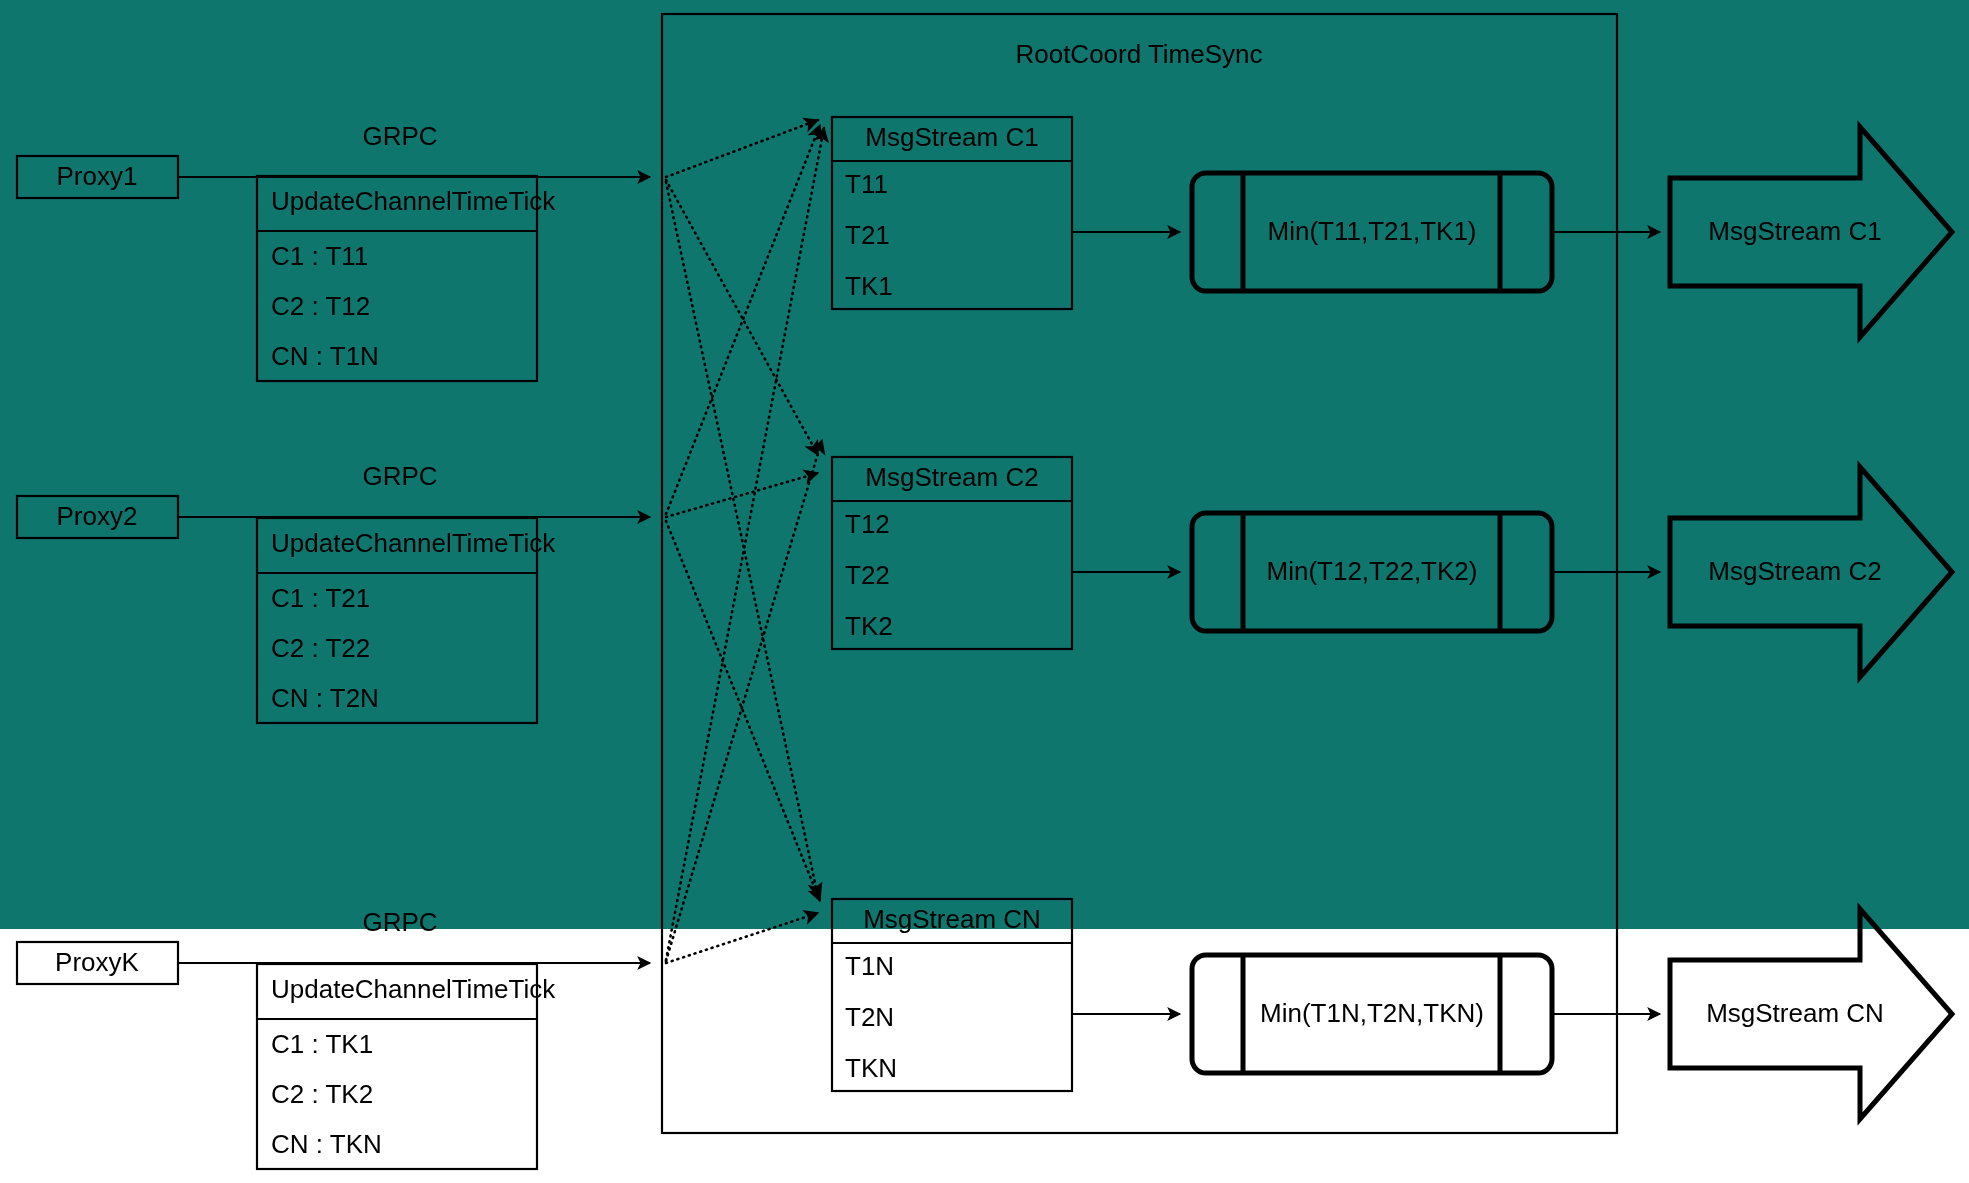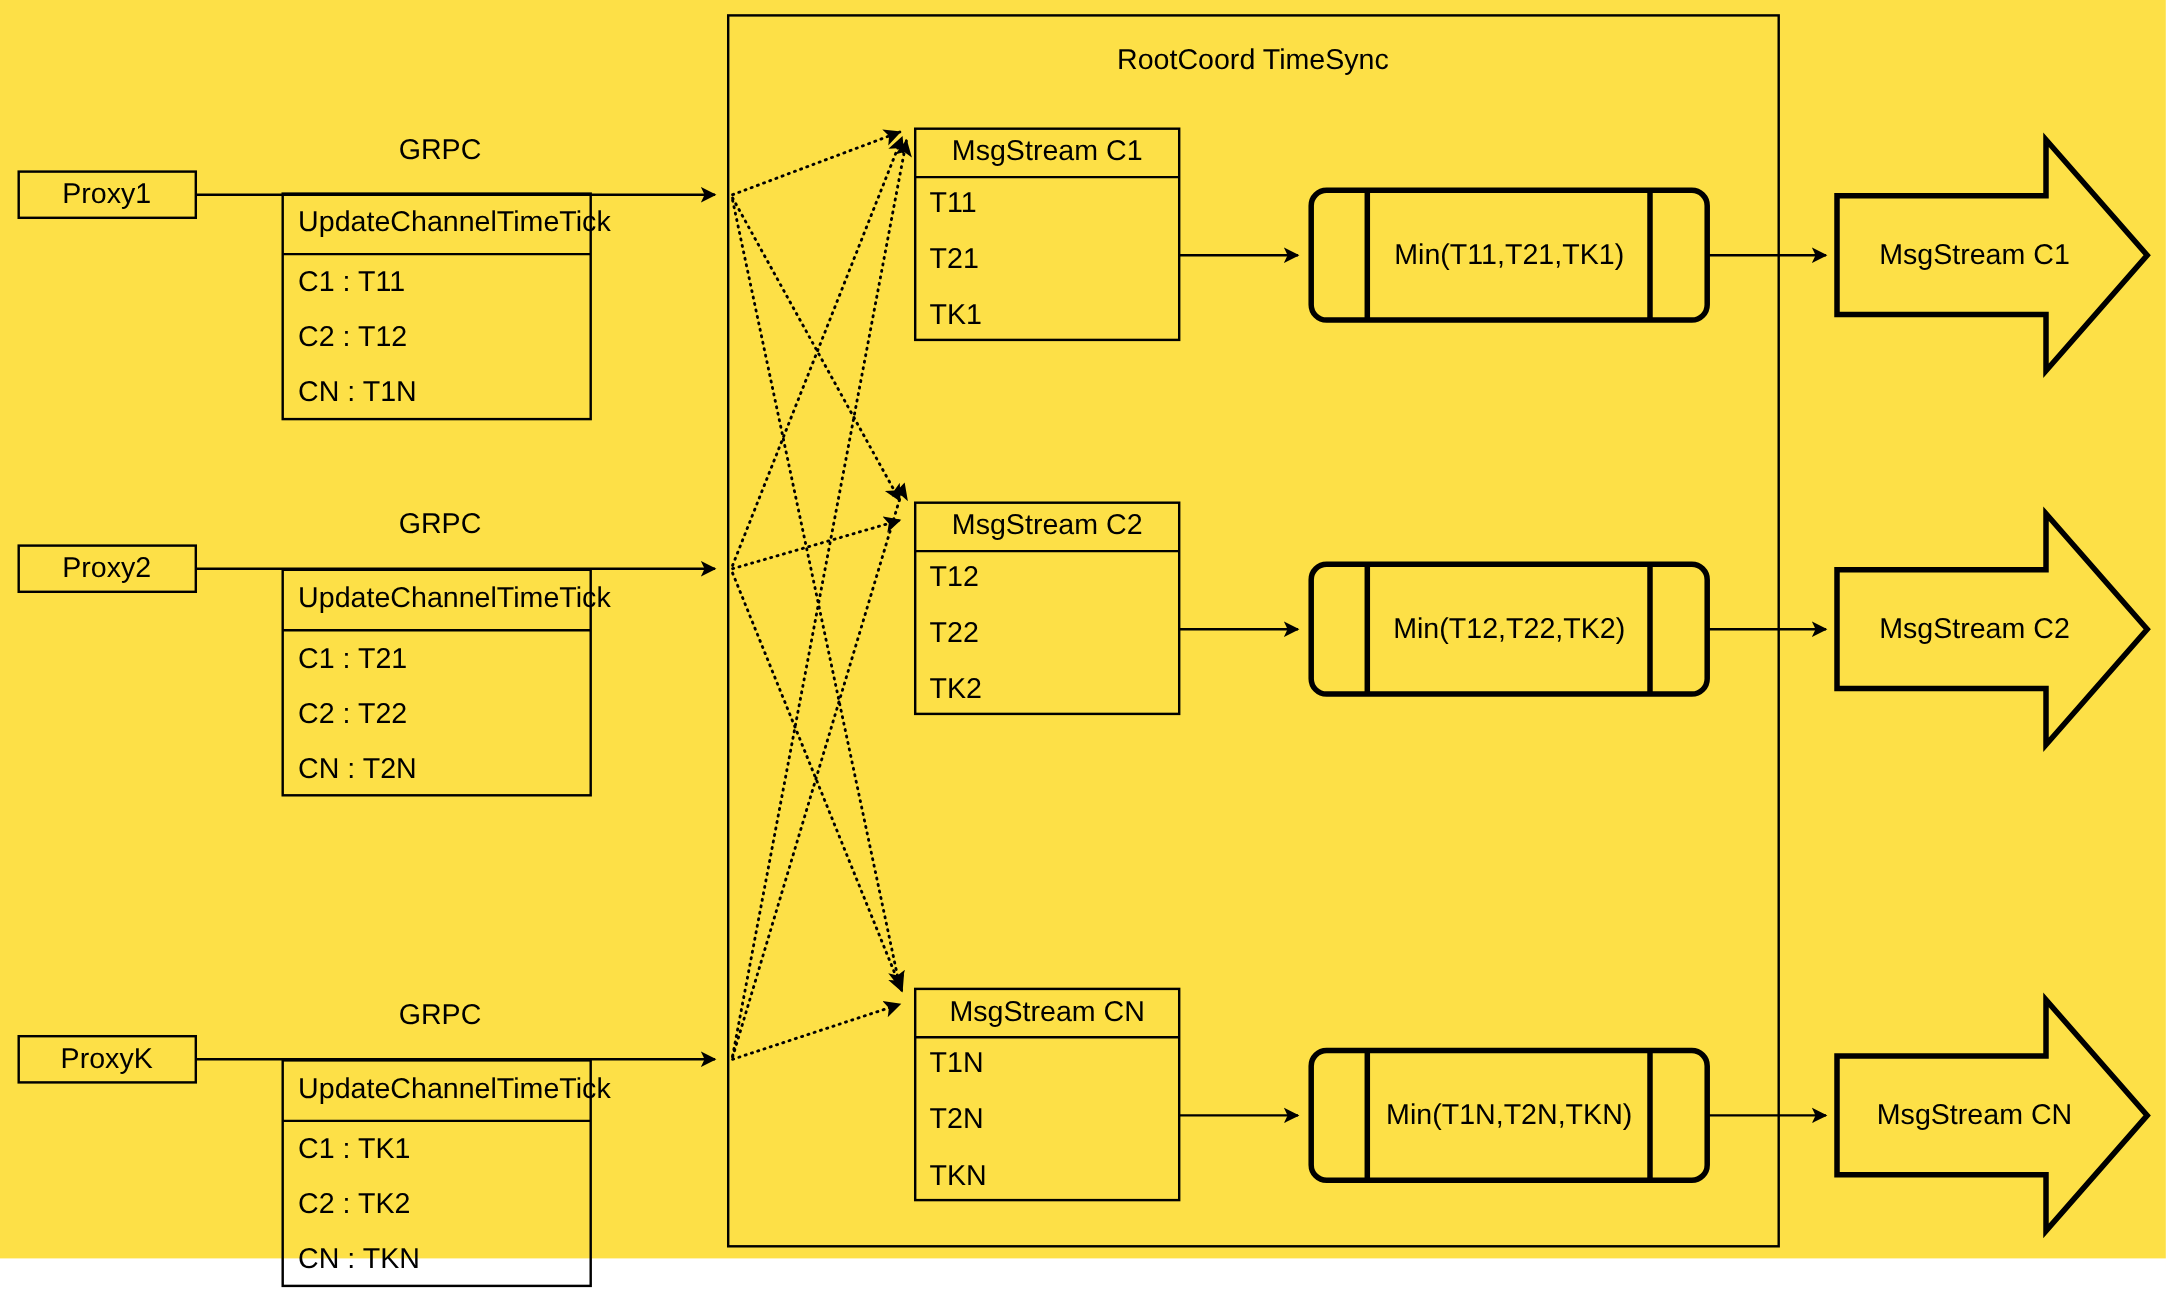--- a/index.html
+++ b/index.html
@@ -9,22 +9,22 @@
   }
   body {
     font-family: "Liberation Sans", sans-serif;
     width: 1969px;
     height: 1183px;
     overflow: hidden;
   }
   #stage {
     position: relative;
     width: 1969px;
-    height: 1144px;
-    background: #fde047;
+    height: 929px;
+    background: #0f766e;
   }
   svg#diagram {
     position: absolute;
     left: 0;
     top: 0;
     width: 1969px;
     height: 1183px;
     display: block;
   }
   .shape-fill { fill: #ffffff; }

